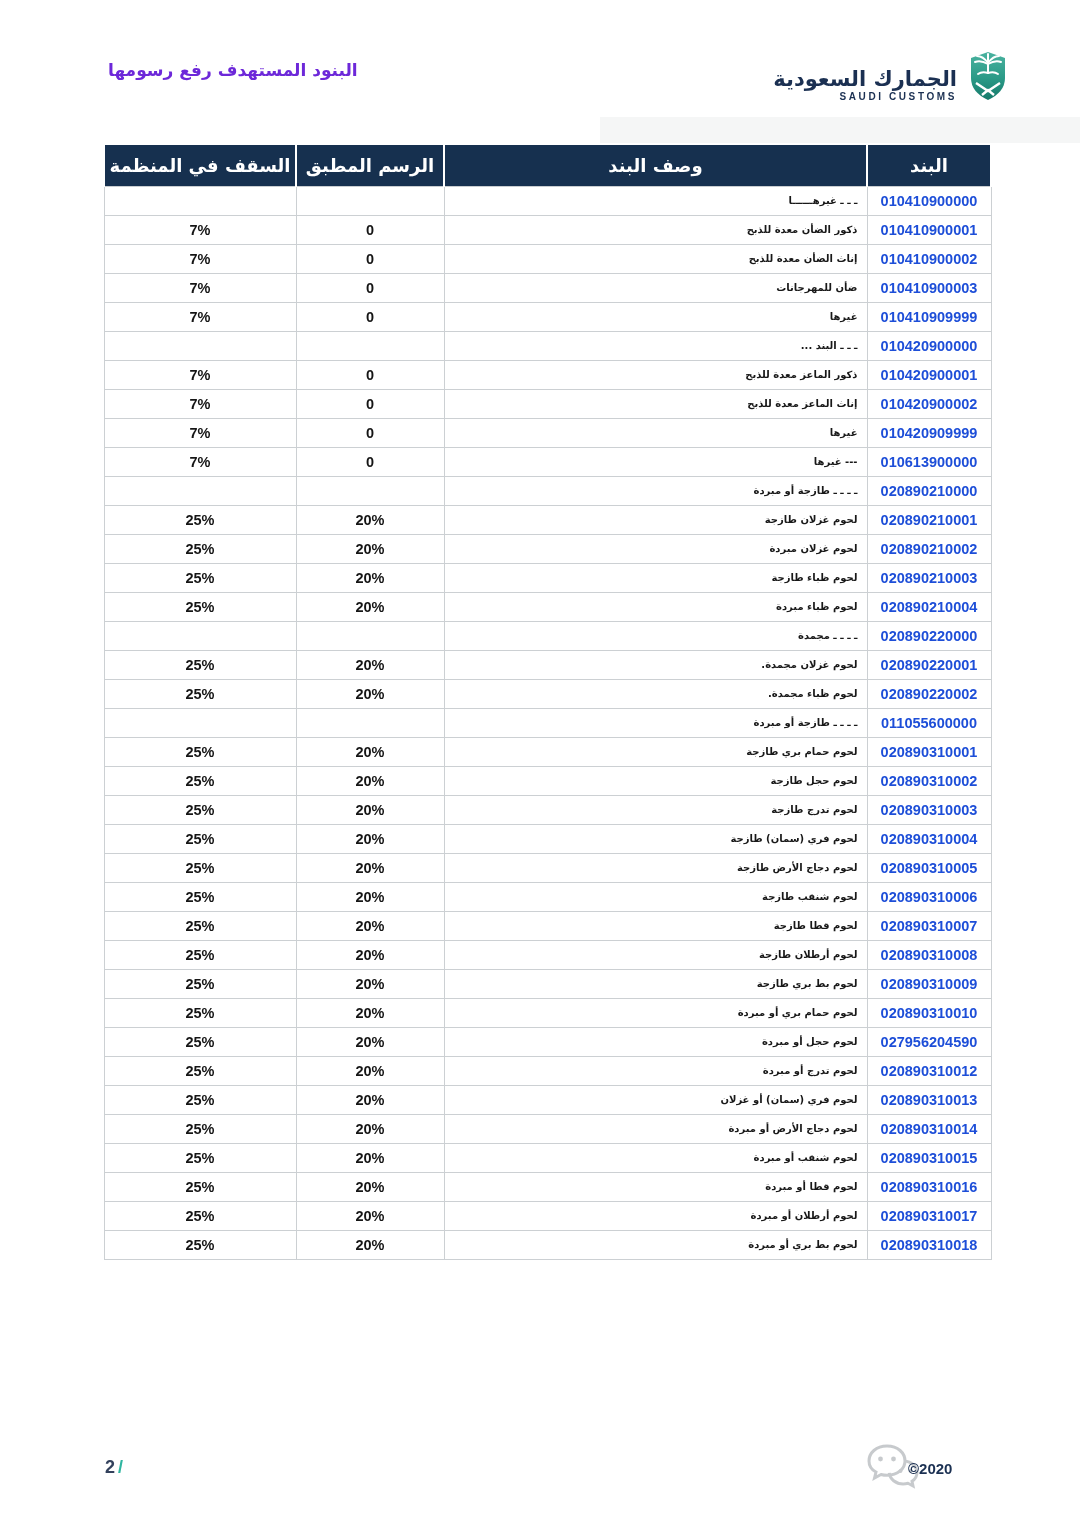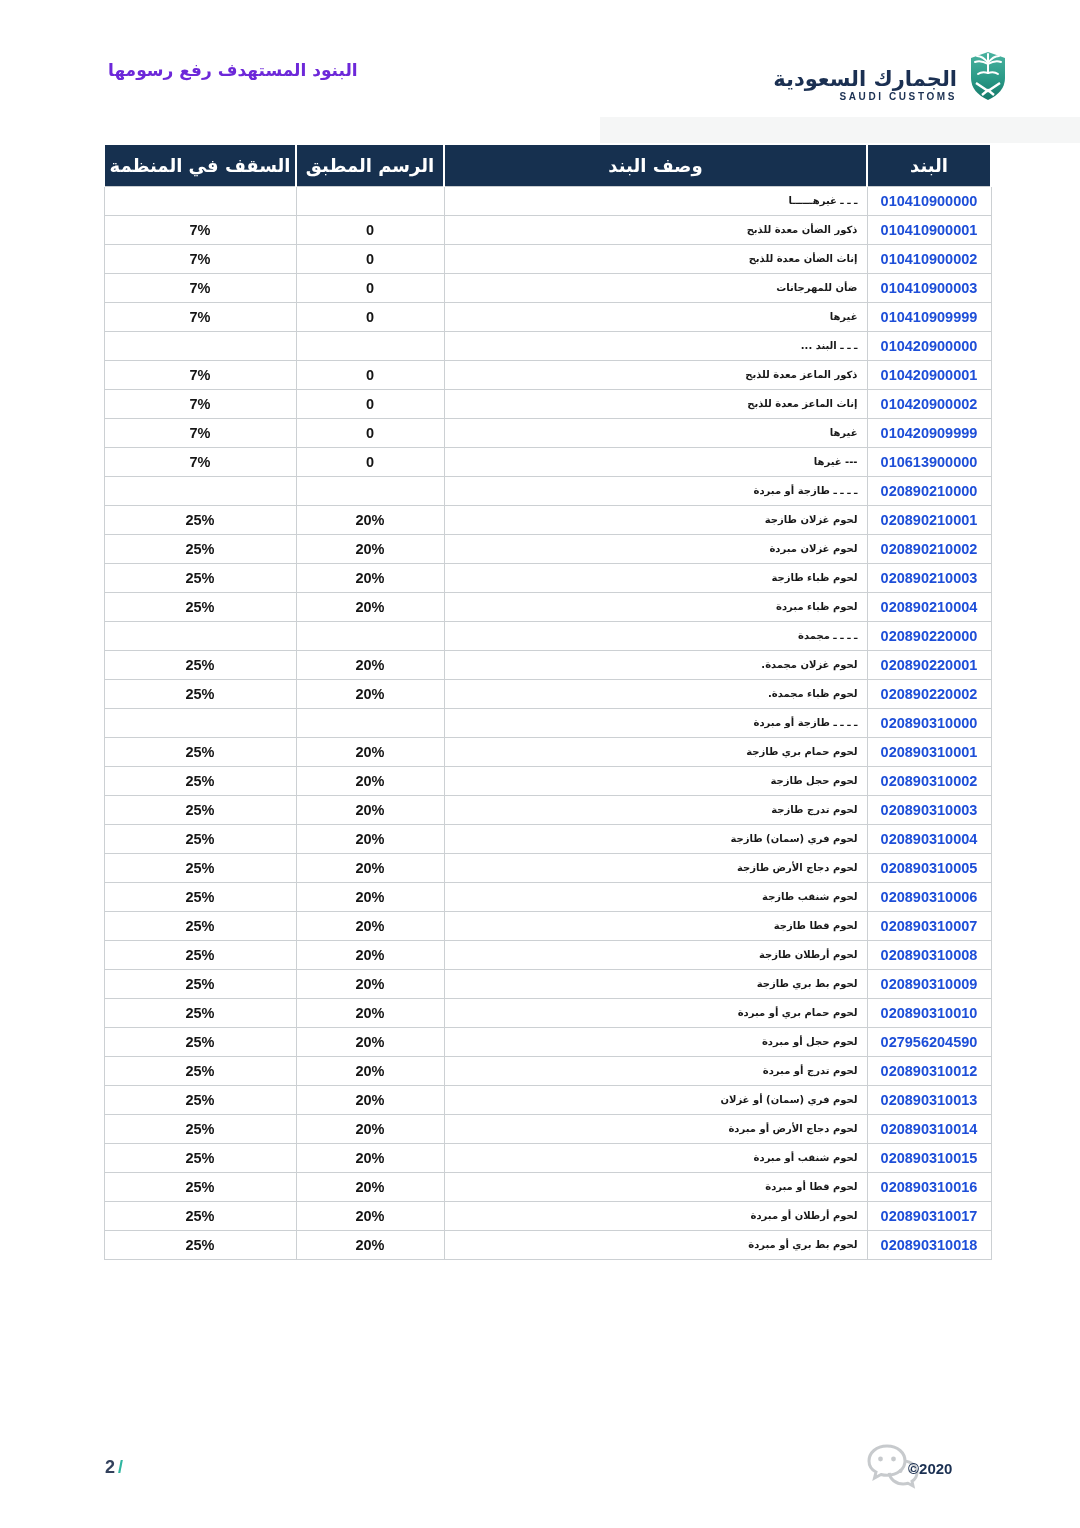--- a/index.html
+++ b/index.html
@@ -266,21 +266,21 @@
   </tr>
 
   <tr>
     <td class="code">020890220002</td>
     <td class="desc">لحوم ظباء مجمدة.</td>
     <td class="val">20%</td>
     <td class="val">25%</td>
   </tr>
 
   <tr>
-    <td class="code">020890310000</td>
+    <td class="code">011055600000</td>
     <td class="desc">ـ ـ ـ ـ طازجة أو مبردة</td>
     <td class="val"></td>
     <td class="val"></td>
   </tr>
 
   <tr>
     <td class="code">020890310001</td>
     <td class="desc">لحوم حمام بري طازجة</td>
     <td class="val">20%</td>
     <td class="val">25%</td>

